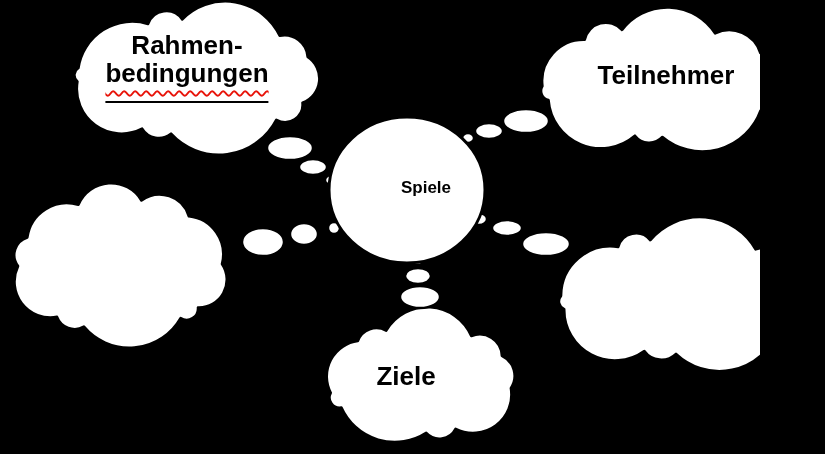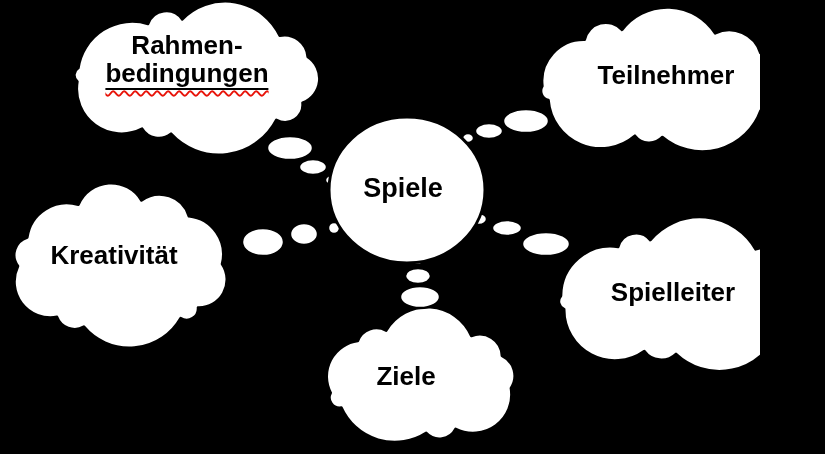--- a/index.html
+++ b/index.html
@@ -42,30 +42,31 @@
     position: absolute;
     transform: translate(-50%, -50%);
     color: var(--text, #000);
     font-weight: bold;
     font-size: 26px;
     line-height: 28px;
     white-space: nowrap;
     text-align: center;
   }
   .label.center-label {
-    font-size: 27px;
+    font-size: 17px;
+    margin-left: 23px;
   }
   .squiggle {
     text-decoration: underline wavy var(--squiggle, #e81309);
     text-decoration-thickness: 2.2px;
     text-underline-offset: 8px;
   }
   .solid-ul {
     border-bottom: 2.6px solid var(--outline, #000);
-    padding-bottom: 0px;
+    padding-bottom: 13px;
   }
 </style>
 </head>
 <body>
 
 <div class="stage" style="--background: #000000; --cloud_fill: #ffffff; --outline: #000000; --text: #000000; --squiggle: #e81309;">
   <svg viewBox="0 0 825 454">
 
     <path class="shape" d="M302.5 102.8 A17.5 17.5 0 0 1 276.3 119.8 A64.8 64.8 0 0 1 171.0 133.7 A19.4 19.4 0 0 1 142.1 128.7 A44.8 44.8 0 0 1 77.4 81.5 A8.3 8.3 0 0 1 78.4 68.0 A54.4 54.4 0 0 1 148.1 23.9 A19.3 19.3 0 0 1 182.3 19.4 A60.2 60.2 0 0 1 279.7 35.8 A23.3 23.3 0 0 1 307.7 57.0 A25.8 25.8 0 0 1 302.5 102.8 Z"></path>
     <path class="shape" d="M774.3 95.6 A11.5 11.5 0 0 1 760.5 110.8 A62.0 62.0 0 0 1 662.4 137.0 A18.1 18.1 0 0 1 634.9 135.7 A52.4 52.4 0 0 1 548.5 100.0 A9.2 9.2 0 0 1 542.4 86.2 A41.5 41.5 0 0 1 584.7 39.7 A21.6 21.6 0 0 1 622.0 29.9 A56.8 56.8 0 0 1 715.1 33.4 A32.7 32.7 0 0 1 760.4 53.1 A25.0 25.0 0 0 1 774.3 95.6 Z"></path>
@@ -102,20 +103,18 @@
     <ellipse class="center-shape" cx="407" cy="190" rx="78" ry="73"></ellipse>
   </svg>
 
   <div class="label" style="left:187px; top:59px">
     <div>Rahmen-</div>
     <div><span class="squiggle"><span class="solid-ul">bedingungen</span></span></div>
   </div>
 
   <div class="label" style="left:666px; top:75px">Teilnehmer</div>
 
-  <div class="label" style="left:114px; top:255px">Kreativität</div>
 
-  <div class="label" style="left:673px; top:292px">Spielleiter</div>
 
   <div class="label" style="left:406px; top:376px">Ziele</div>
 
   <div class="label center-label" style="left:403px; top:188px">Spiele</div>
 </div>
 
 </body></html>

